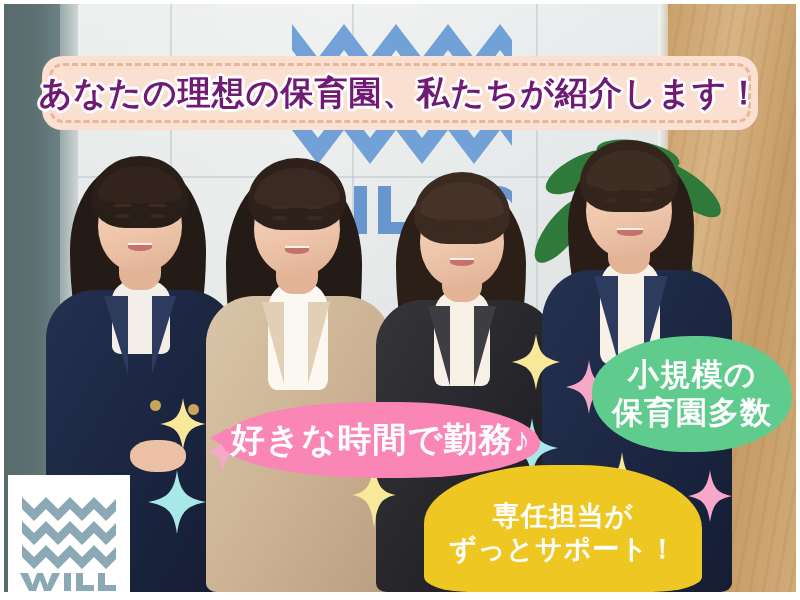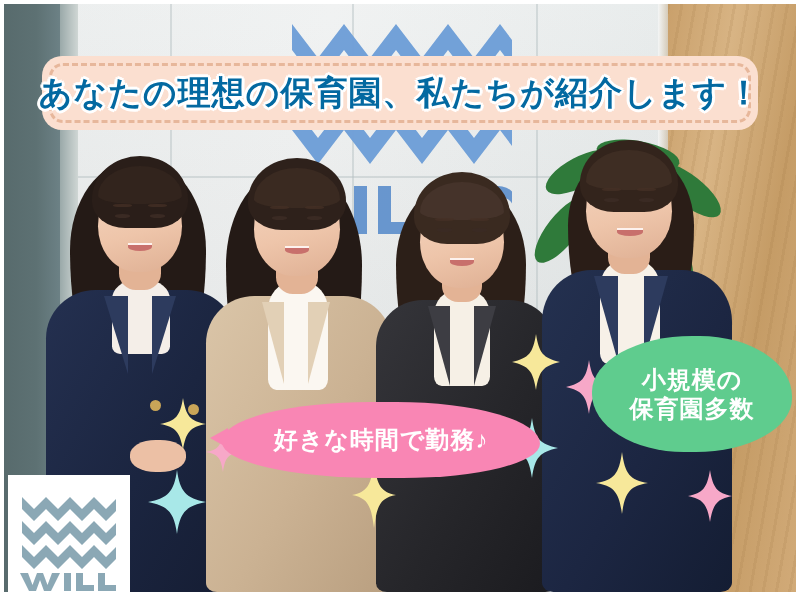--- a/index.html
+++ b/index.html
@@ -185,21 +185,21 @@
   .banner-text {
     position: absolute;
     left: 0; top: 0;
     width: 100%; height: 100%;
     display: flex;
     align-items: center;
     justify-content: center;
     font-size: 33px;
     font-weight: bold;
     letter-spacing: 1px;
-    color: #0369a1;
+    color: #701a75;
     white-space: nowrap;
     text-shadow:
       -2px -2px 0 #fff,  2px -2px 0 #fff,
       -2px  2px 0 #fff,  2px  2px 0 #fff,
       -3px  0   0 #fff,  3px  0   0 #fff,
        0   -3px 0 #fff,  0    3px 0 #fff;
   }
 
   
   .bubble {
@@ -214,41 +214,41 @@
     white-space: pre-line;
   }
 
   .bubble-pink {
     left: 222px;
     top: 402px;
     width: 318px;
     height: 76px;
     background: #f986b4;
     border-radius: 48% 46% 44% 50% / 52% 56% 46% 48%;
-    font-size: 24px;
+    font-size: 34px;
     letter-spacing: 1px;
   }
   .bubble-pink .tail {
     position: absolute;
     left: -12px;
     top: 26px;
     width: 0; height: 0;
     border-style: solid;
     border-width: 10px 18px 10px 0;
     border-color: transparent #f986b4 transparent transparent;
   }
 
   .bubble-green {
     left: 592px;
     top: 336px;
     width: 200px;
     height: 116px;
     background: #5fcc8e;
     border-radius: 50% 46% 48% 46% / 48% 52% 46% 50%;
-    font-size: 24px;
+    font-size: 31px;
     letter-spacing: 1px;
   }
 
   .bubble-blue {
     left: 138px;
     top: 487px;
     width: 266px;
     height: 105px;
     background: #7cc9fa;
     border-radius: 48% 46% 10% 10% / 60% 56% 8% 8%;
@@ -499,20 +499,24 @@
     <span class="tail"></span>
     <span class="bb-text">好きな時間で勤務♪</span>
   </div>
 
   <div class="bubble bubble-green">
     <span class="bb-text">小規模の
 保育園多数</span>
   </div>
 
 
+  <div class="bubble bubble-yellow">
+    <span class="bb-text">専任担当が
+ずっとサポート！</span>
+  </div>
 
   <div class="logo-box">
     <svg viewBox="0 0 122 117">
       <g fill="#8BA8B5">
         <path d="M14 22 L26 34 L38 22 L50 34 L62 22 L74 34 L86 22 L98 34 L108 24 L108 36 L98 46 L86 34 L74 46 L62 34 L50 46 L38 34 L26 46 L14 34 Z"></path>
         <path d="M14 46 L26 58 L38 46 L50 58 L62 46 L74 58 L86 46 L98 58 L108 48 L108 60 L98 70 L86 58 L74 70 L62 58 L50 70 L38 58 L26 70 L14 58 Z"></path>
         <path d="M14 70 L26 82 L38 70 L50 82 L62 70 L74 82 L86 70 L98 82 L108 72 L108 84 L98 94 L86 82 L74 94 L62 82 L50 94 L38 82 L26 94 L14 82 Z"></path>
       </g>
       <g fill="#8BA8B5">
         <path d="M12 98 L20 98 L24.5 110 L29 98 L35 98 L39.5 110 L44 98 L52 98 L43 116 L36 116 L32 105 L28 116 L21 116 Z"></path>

